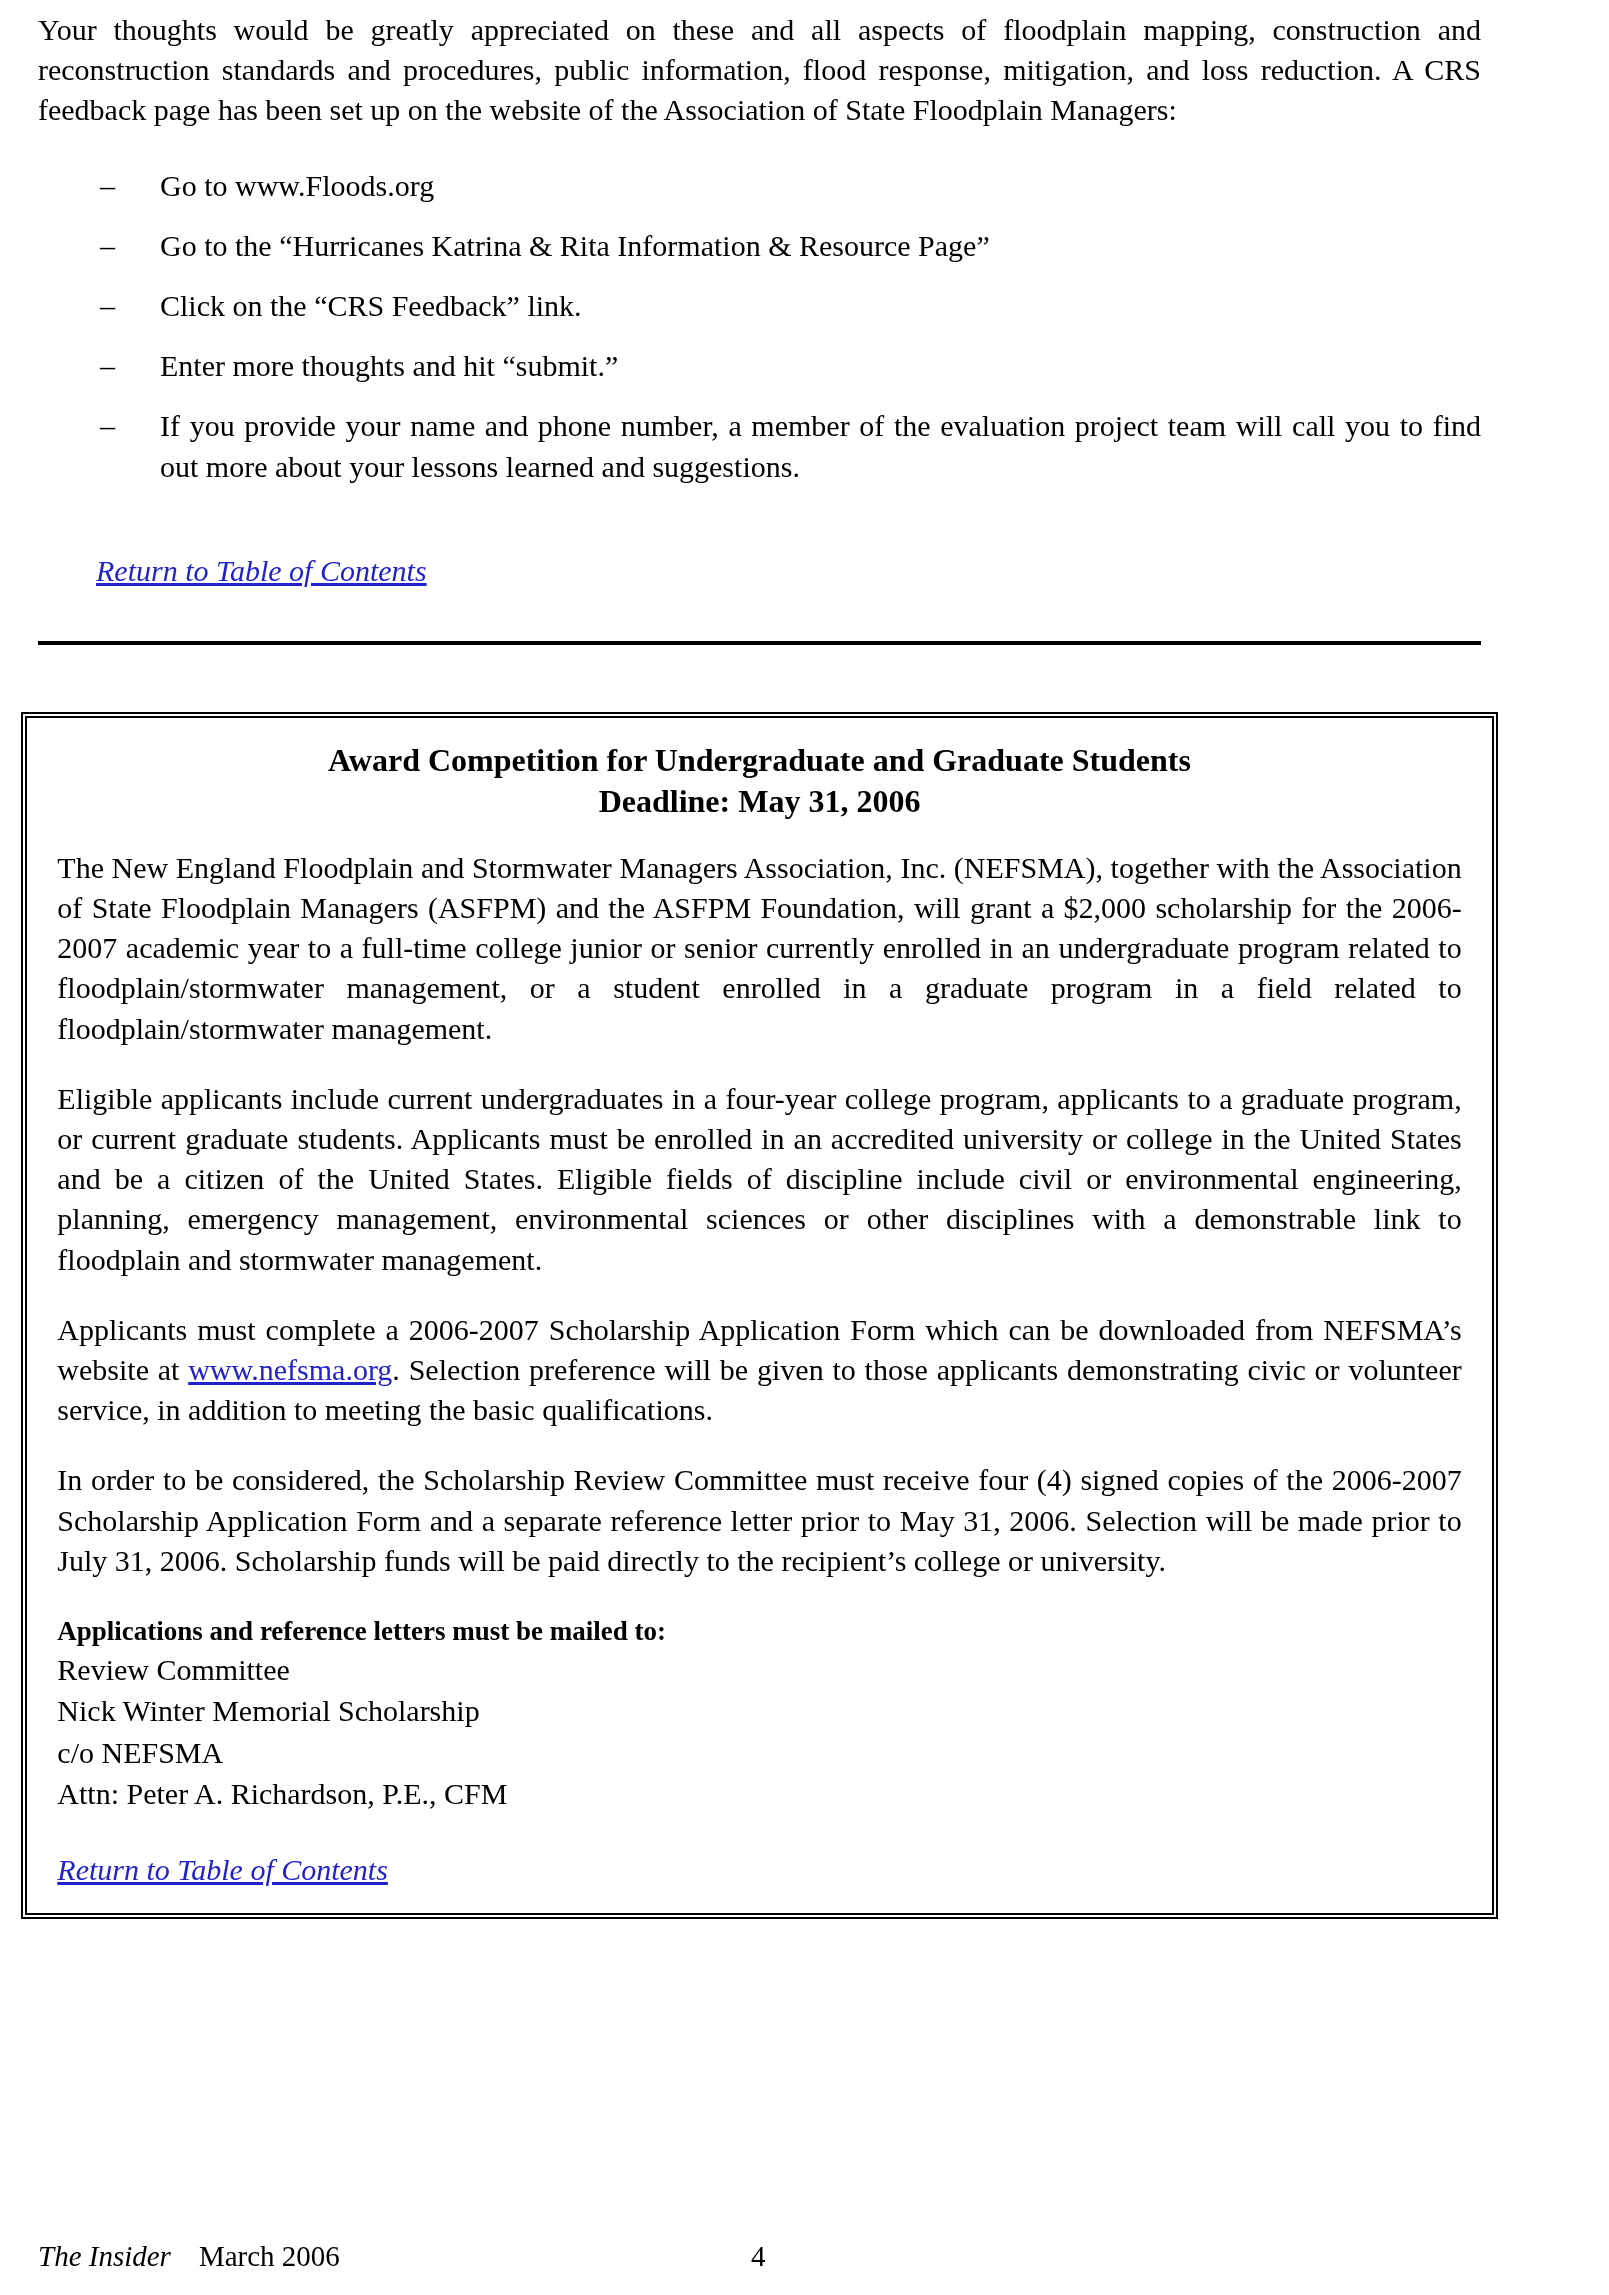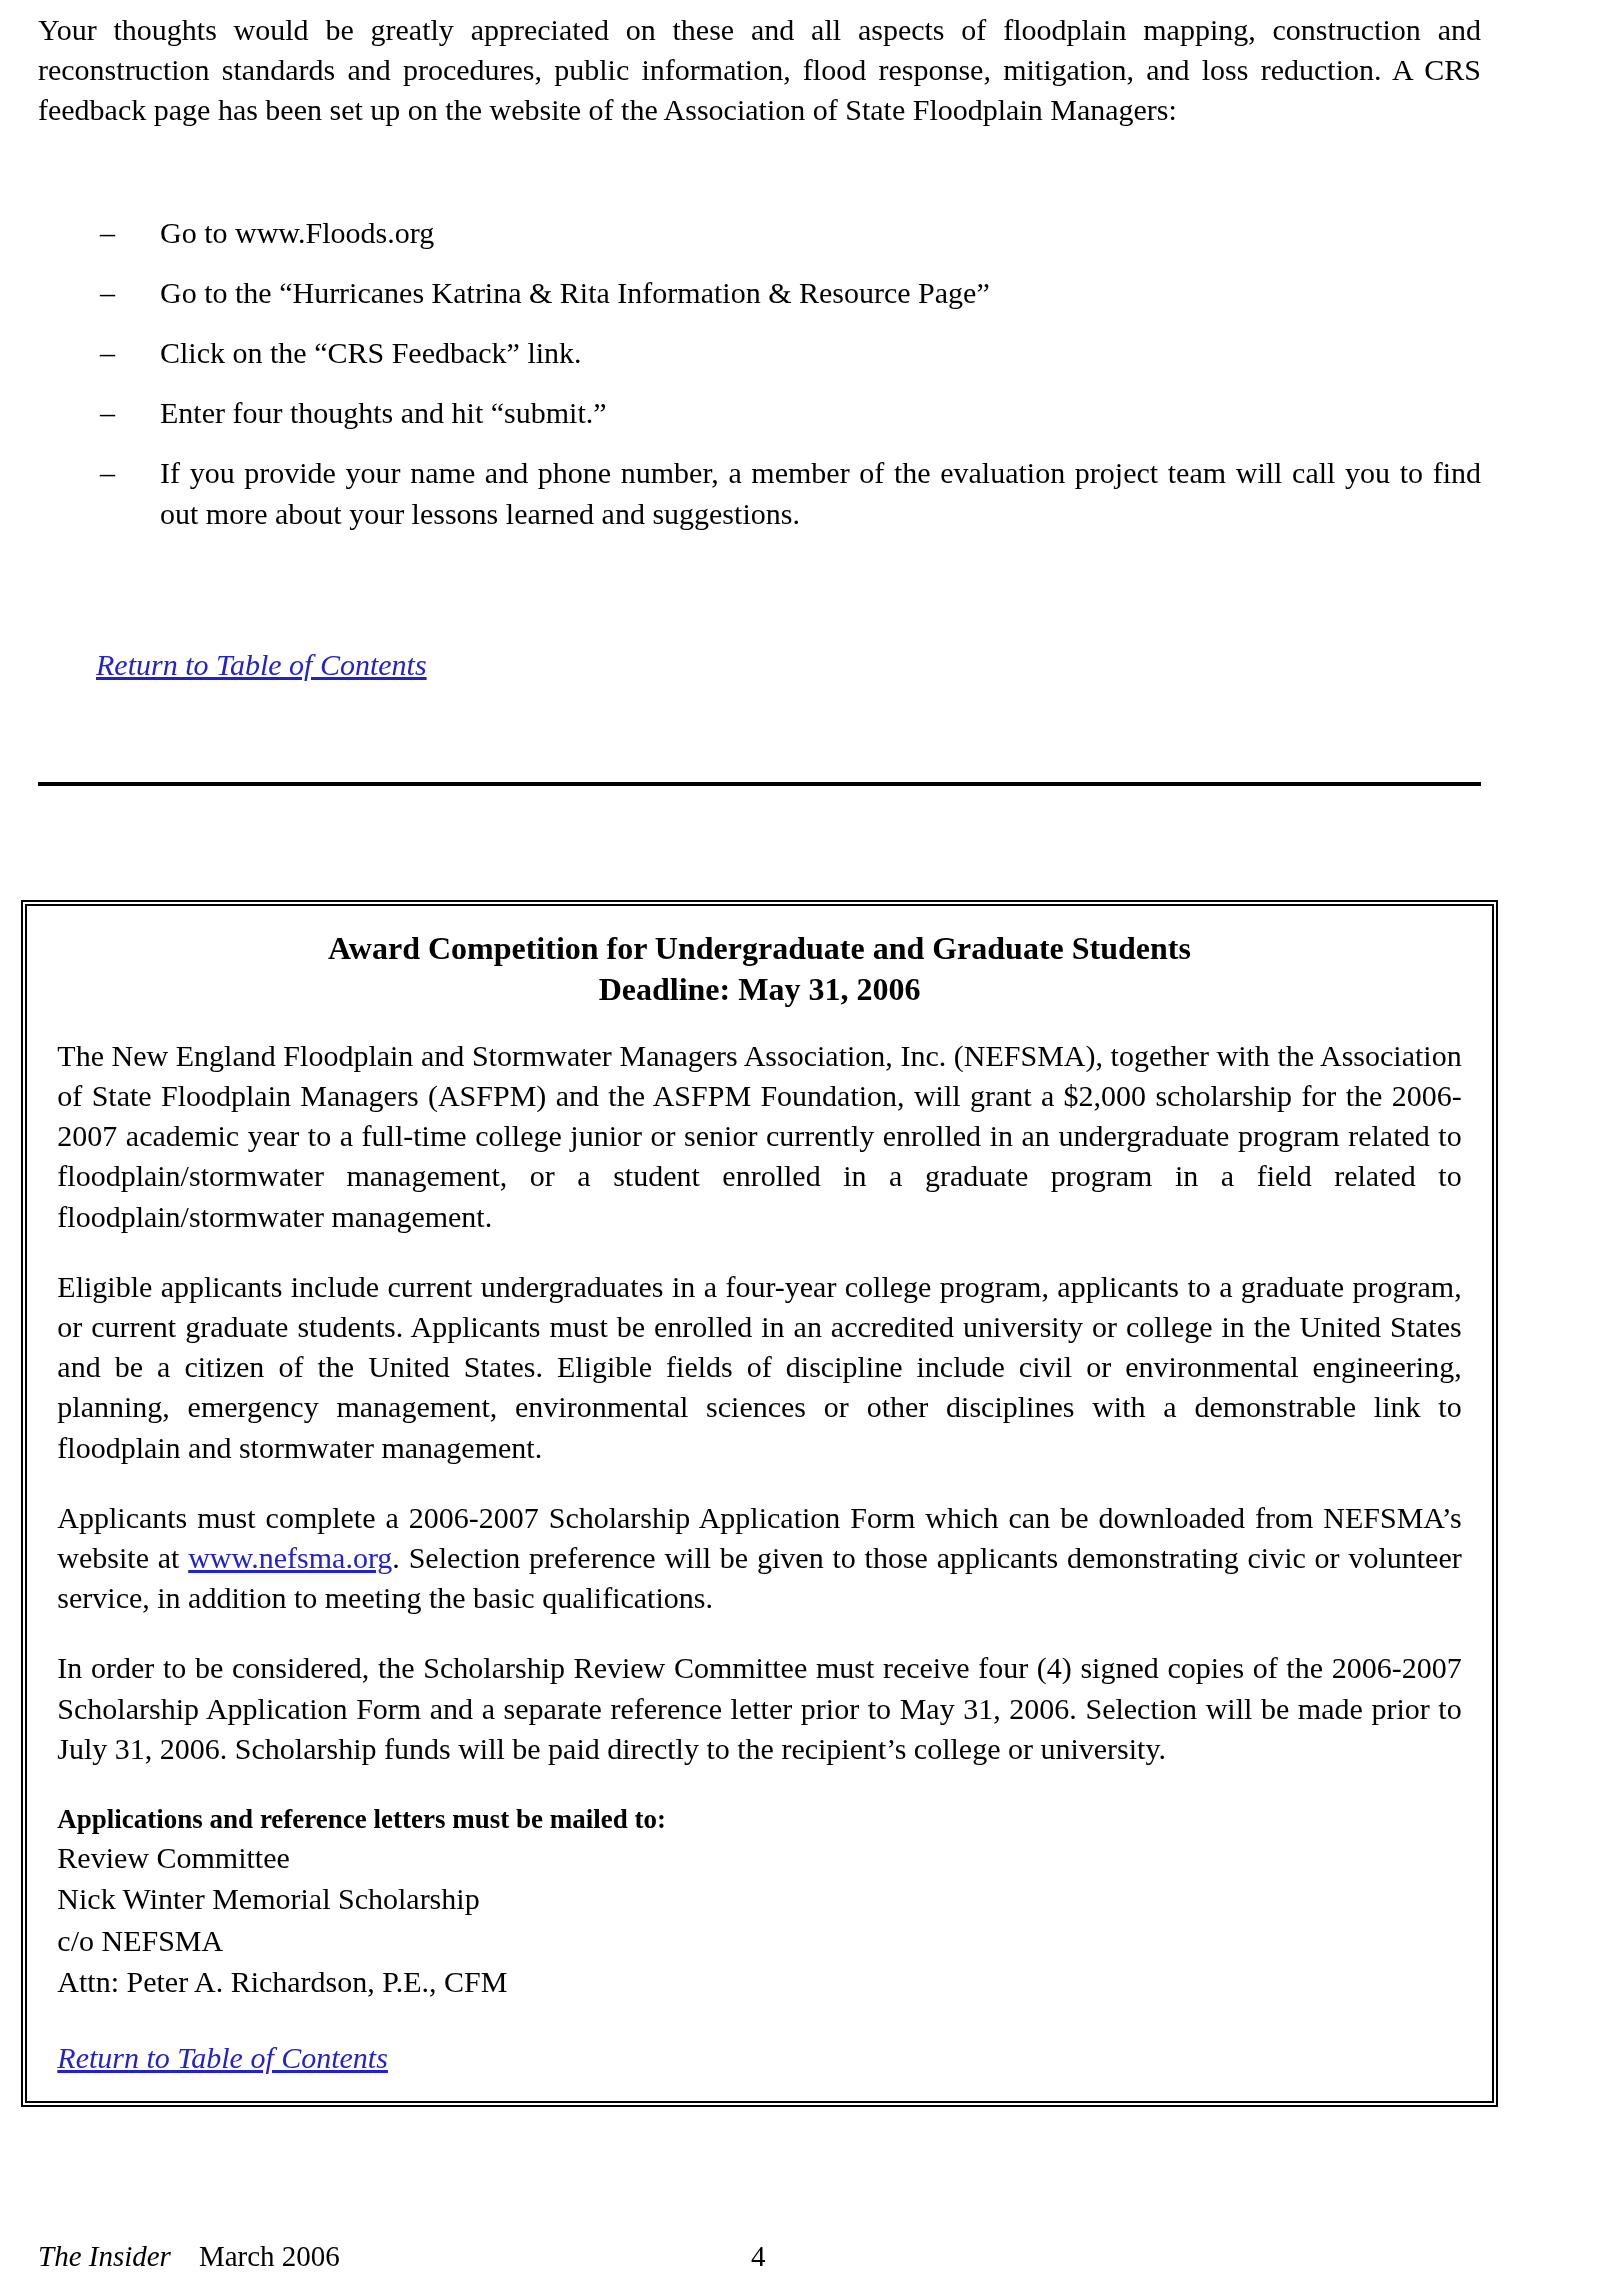--- a/index.html
+++ b/index.html
@@ -10,21 +10,20 @@
     font-family: "Liberation Serif", serif;
     color: #000000;
     position: relative;
   }
   .page {
     width: 1519px;
     min-height: 2295px;
     padding: 10px 38px 15px 38px;
     display: flex;
     flex-direction: column;
-    gap: 47px;
   }
   .para {
     font-size: 30px;
     line-height: 1.34;
   }
   .justify { text-align: justify; }
   .bullets {
     list-style: none;
     margin-top: 35px;
   }
@@ -124,21 +123,21 @@
     <li class="bullet">
       <span class="dash">–</span>
       <span class="bullet-text">Go to the “Hurricanes Katrina &amp; Rita Information &amp; Resource Page”</span>
     </li>
     <li class="bullet">
       <span class="dash">–</span>
       <span class="bullet-text">Click on the “CRS Feedback” link.</span>
     </li>
     <li class="bullet">
       <span class="dash">–</span>
-      <span class="bullet-text">Enter four thoughts and hit “submit.”</span>
+      <span class="bullet-text">Enter more thoughts and hit “submit.”</span>
     </li>
     <li class="bullet">
       <span class="dash">–</span>
       <span class="bullet-text">If you provide your name and phone number, a member of the evaluation project team will call you to find out more about your lessons learned and suggestions.</span>
     </li>
   </ul>
 
   <a class="toc-link" href="#">Return to Table of Contents</a>
 
   <hr class="divider">

